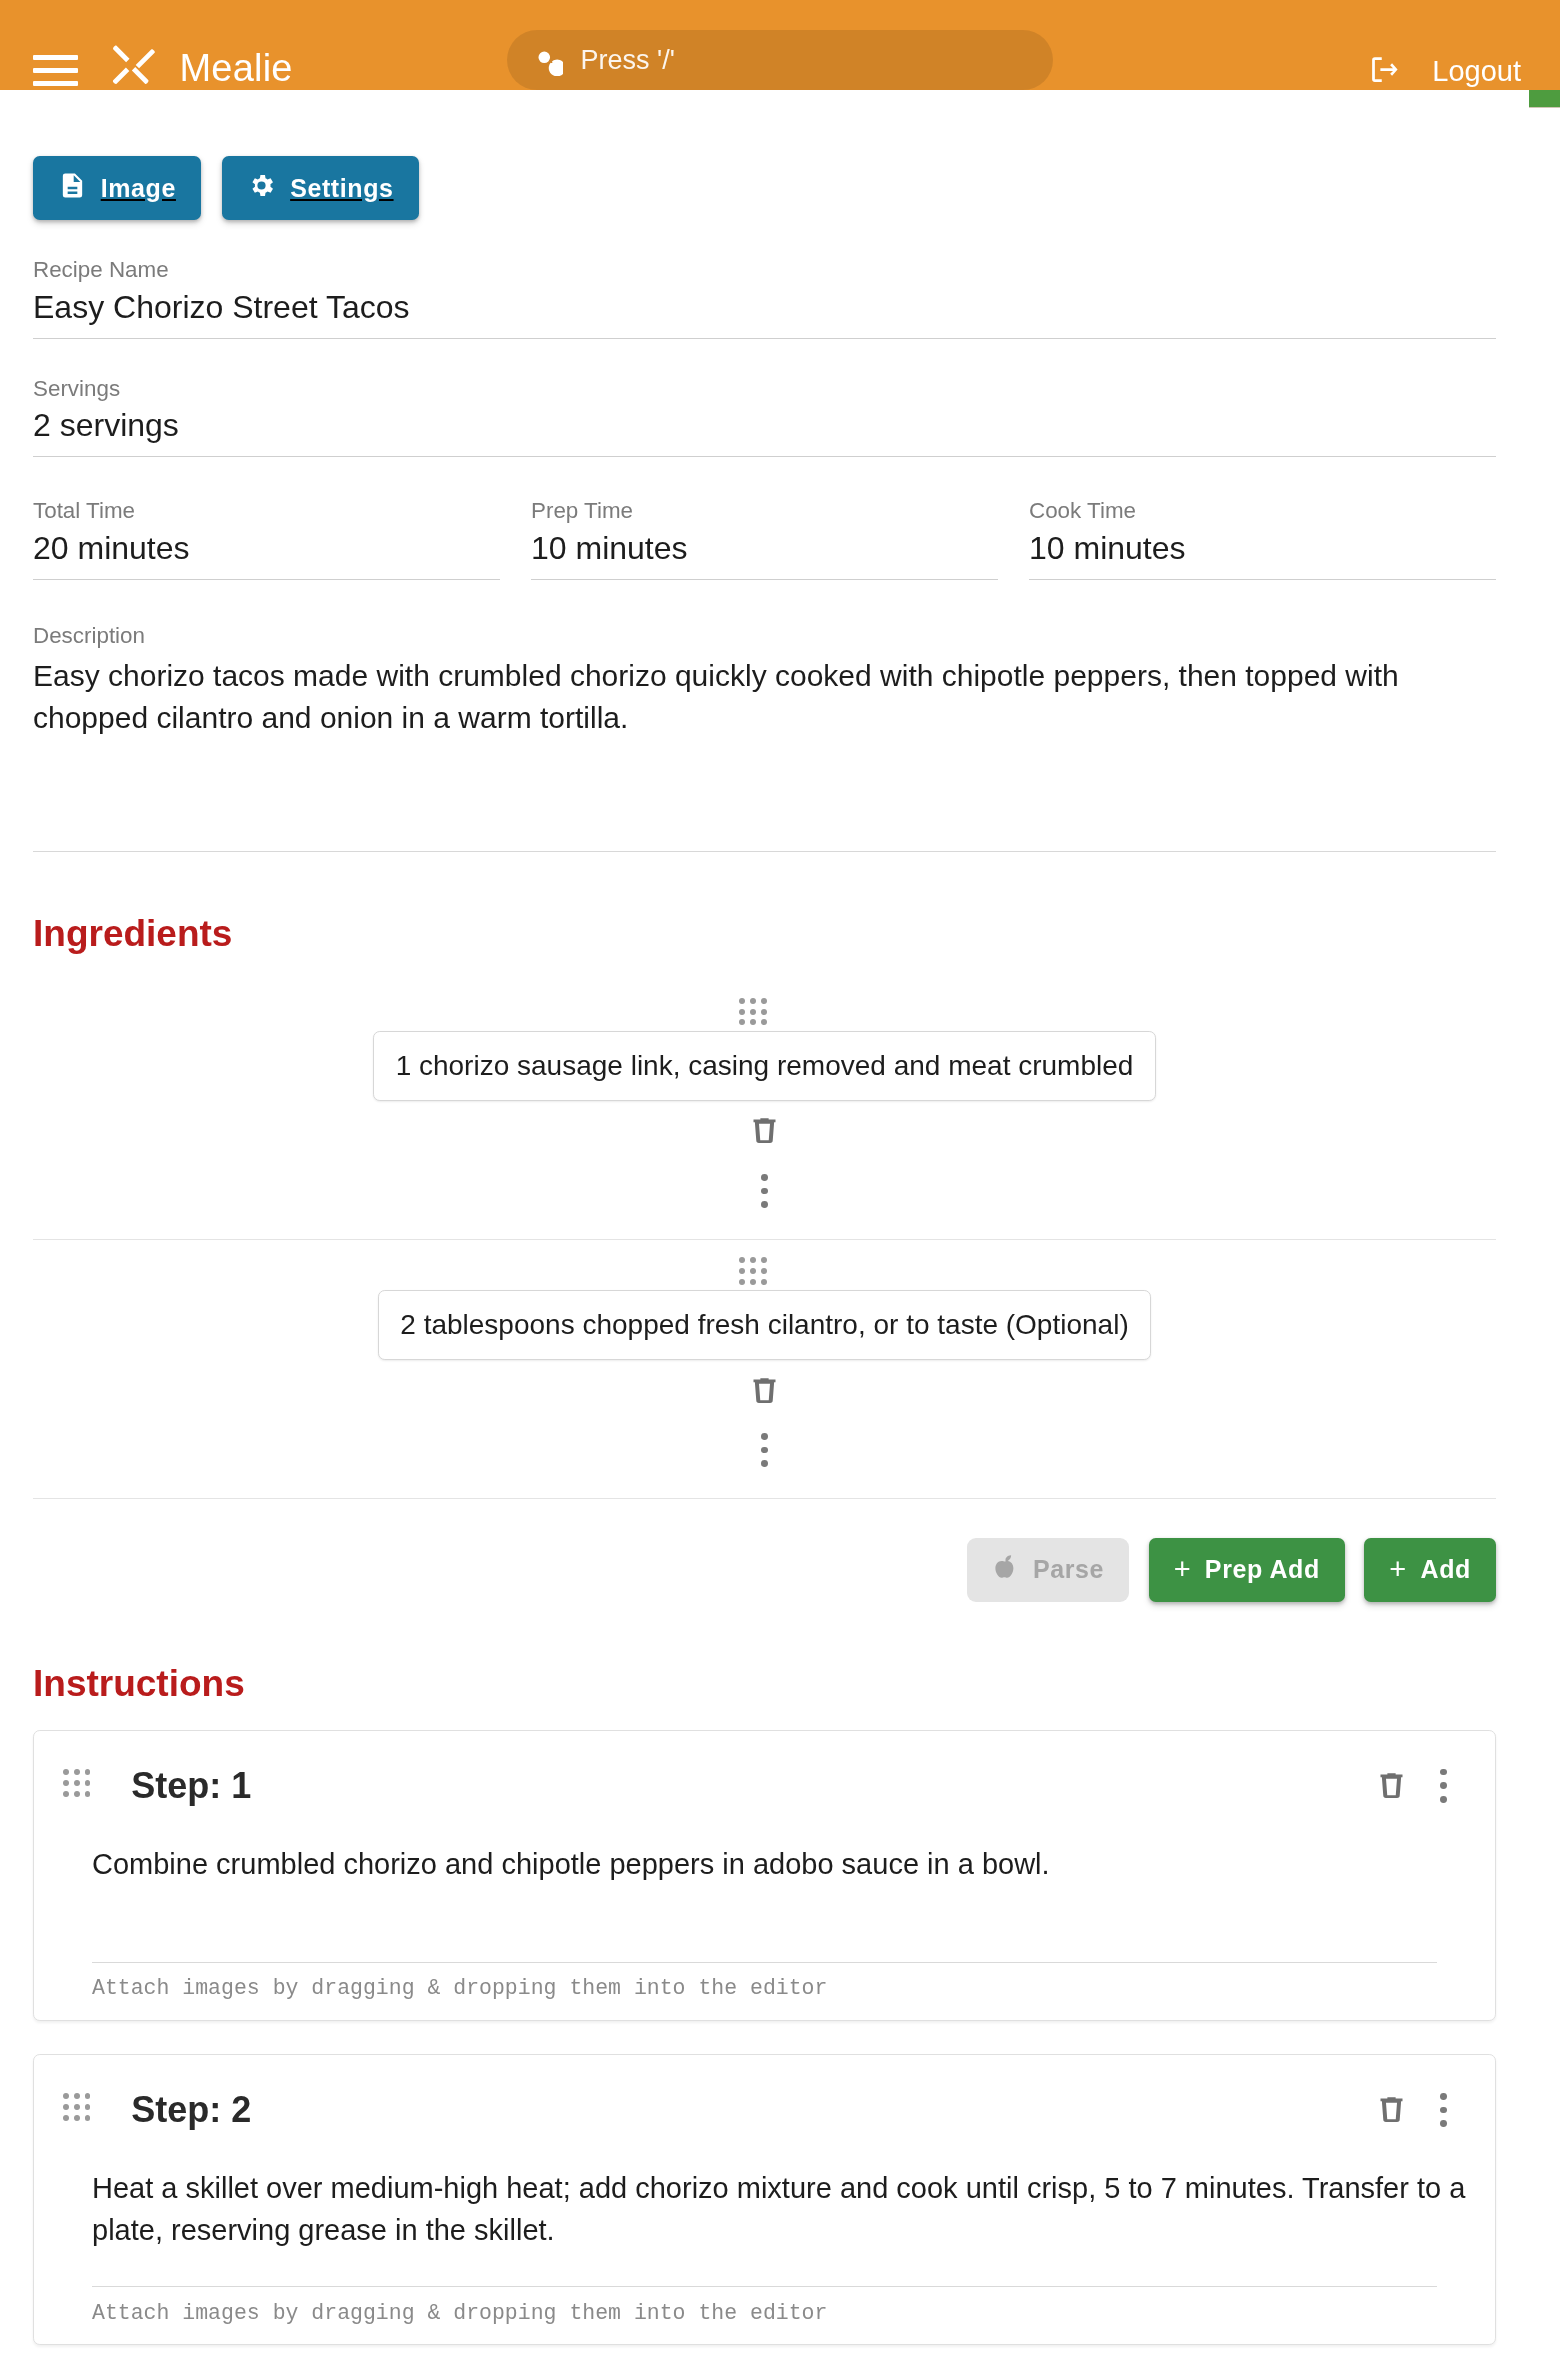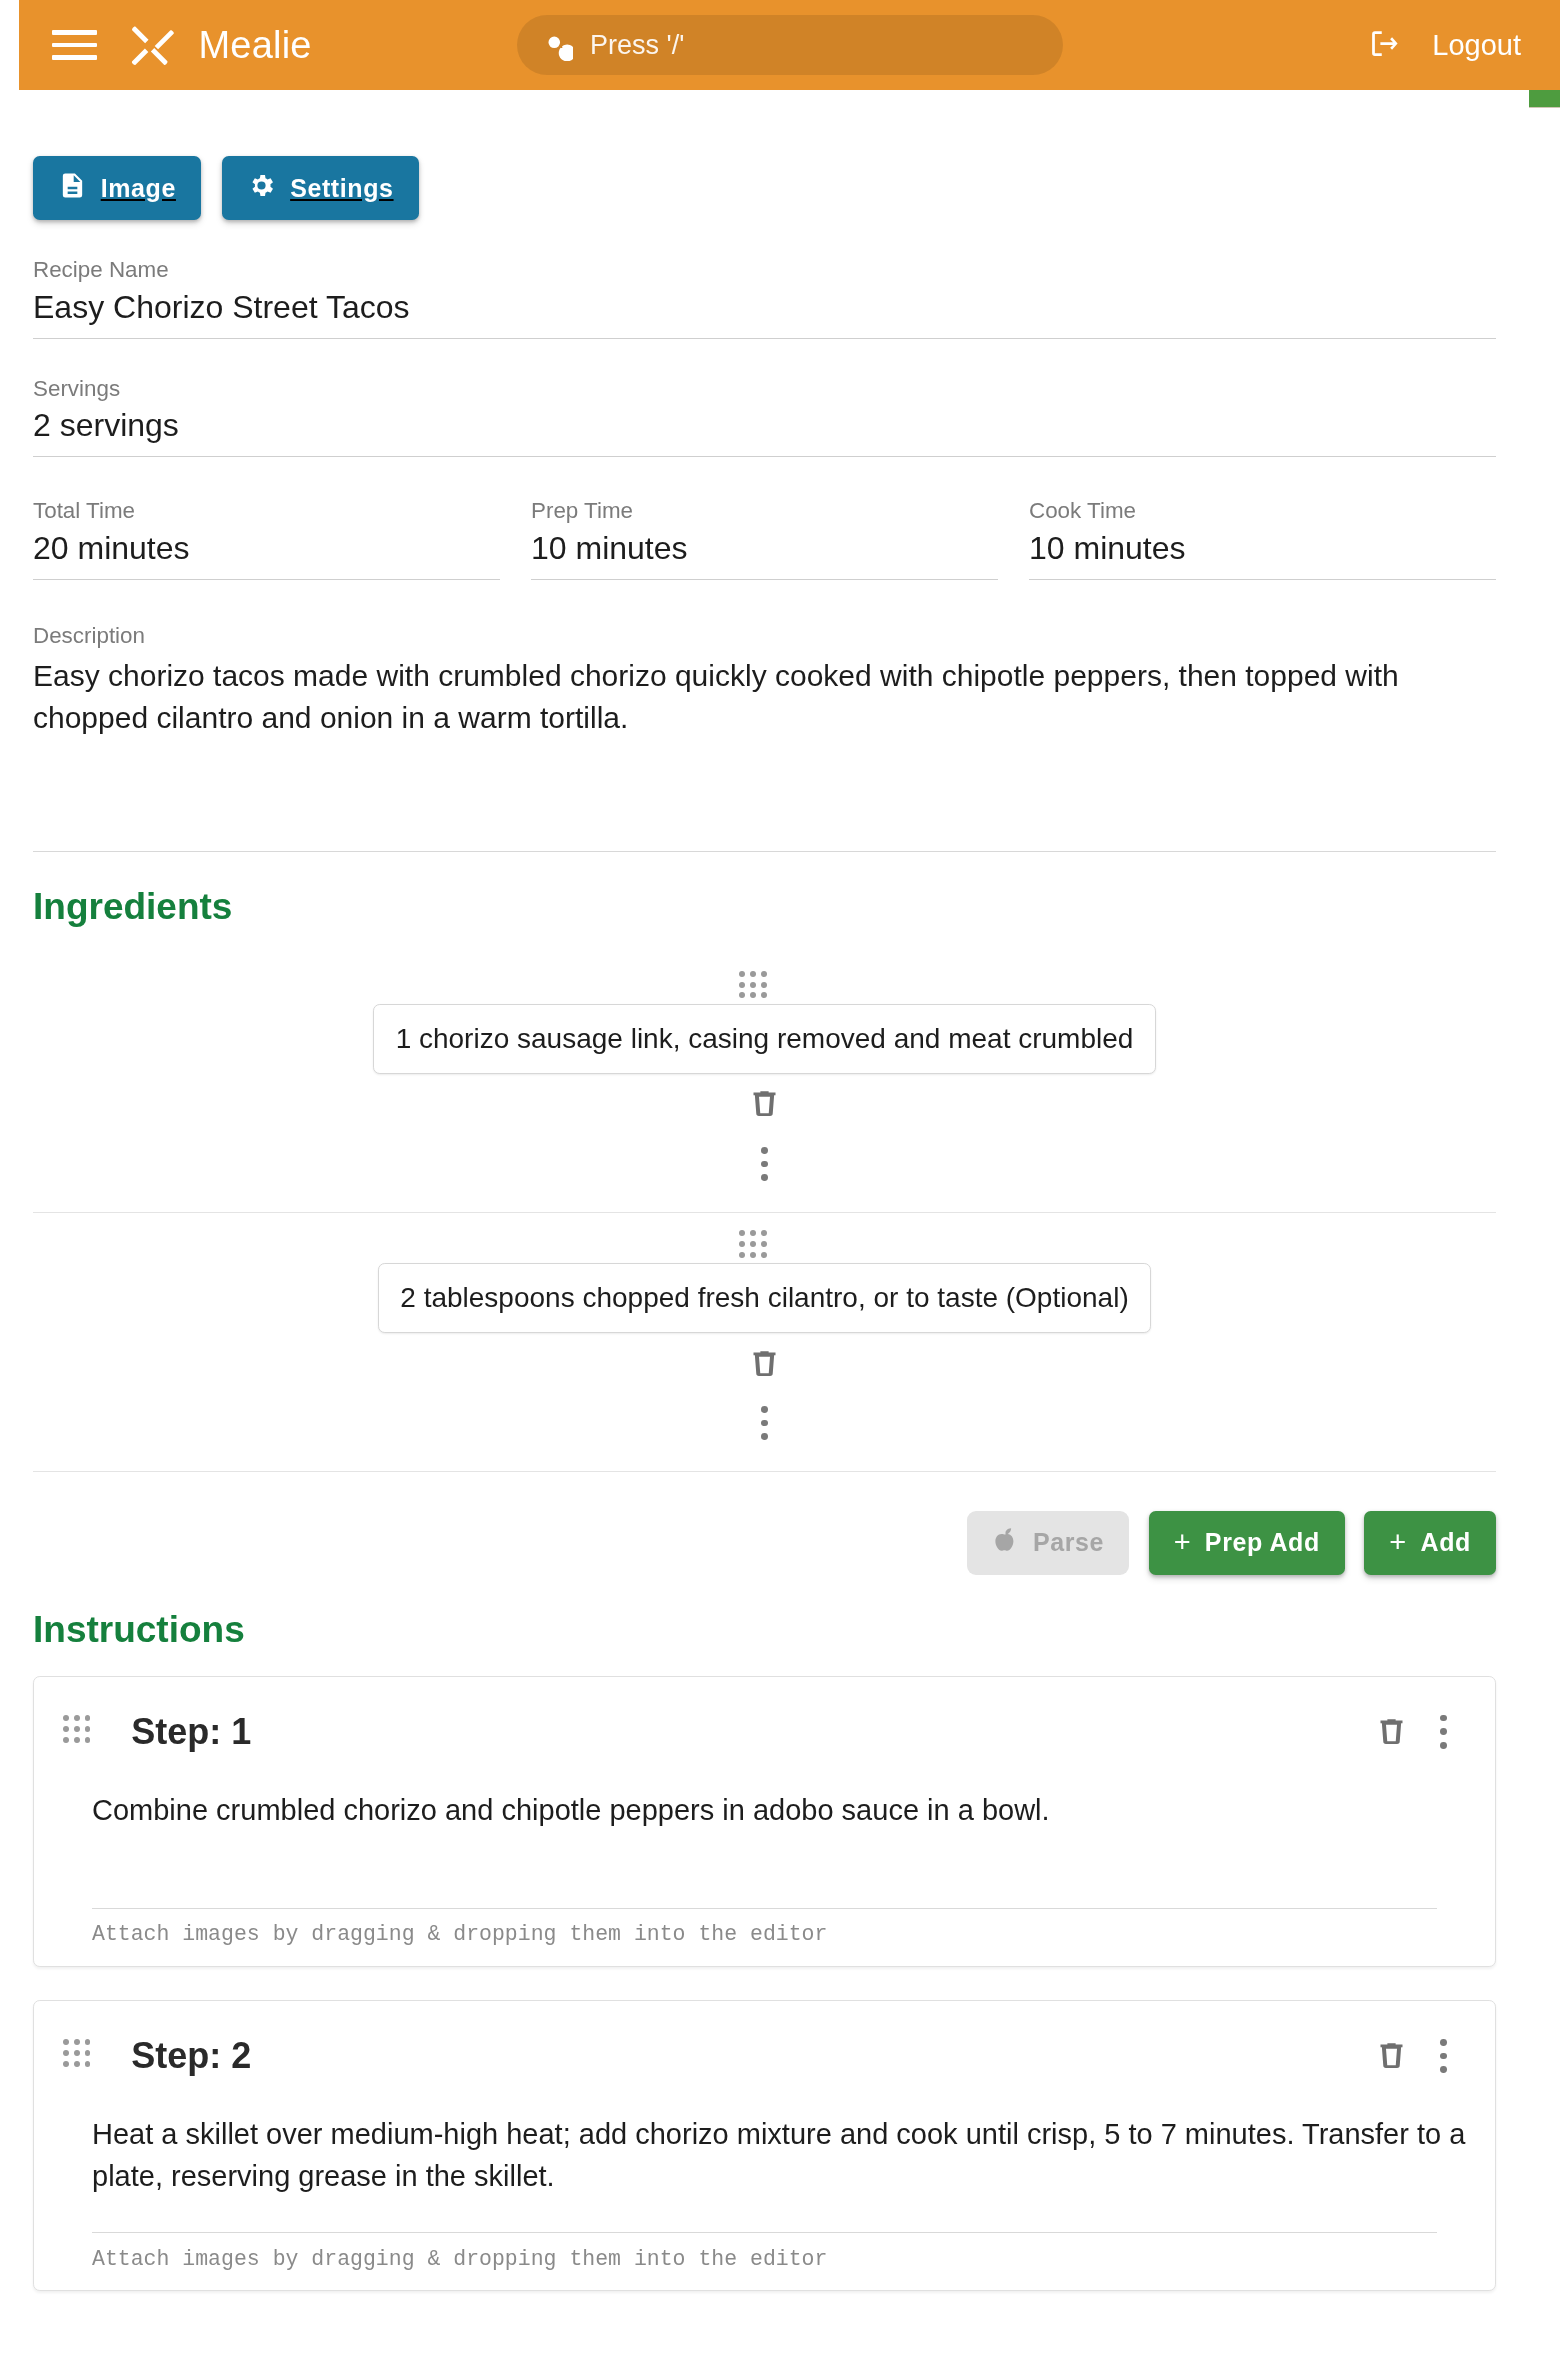--- a/index.html
+++ b/index.html
@@ -10,25 +10,24 @@
     font-family: "Liberation Sans", sans-serif;
   }
   body { overflow-x: hidden; }
 
   
   .appbar {
     position: relative;
     height: 90px;
     background: #e8922c;
     display: flex;
-    align-items: center;
+    align-items: flex-end;
     padding: 0 33px;
     color: #ffffff;
     z-index: 20;
-    margin-left: 19px;
   }
   .hamburger {
     width: 45px; height: 39px;
     display: flex; flex-direction: column; justify-content: center; gap: 7.8px;
     cursor: pointer;
     margin-right: 29px;
   }
   .hamburger span {
     display: block; height: 4.9px; border-radius: 1px; background: #ffffff; width: 100%;
   }
@@ -138,22 +137,22 @@
     font-size: 30px;
     line-height: 1.42;
     color: #1d1d1d;
     min-height: 185px;
   }
   .divider { height: 1px; background: #d8d8d8; margin-top: 11.7px; }
 
   .section-title {
     font-size: 37px;
     font-weight: 700;
-    color: #15803d;
-    margin: 34px 0 25px 0;
+    color: #b91c1c;
+    margin: 61px 0 25px 0;
   }
 
   
   .ing-row {
     display: flex; align-items: center;
     padding: 17.6px 0;
     border-bottom: 1px solid #e4e4e4;
     flex-direction: column;
   }
   .drag-dots {

